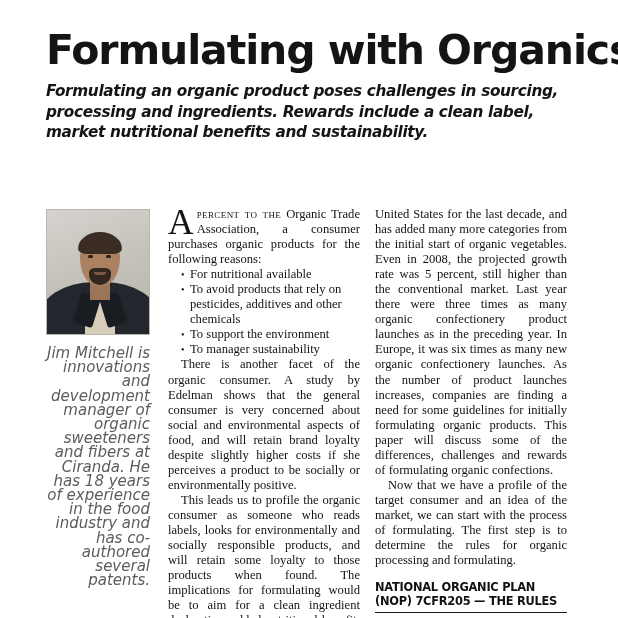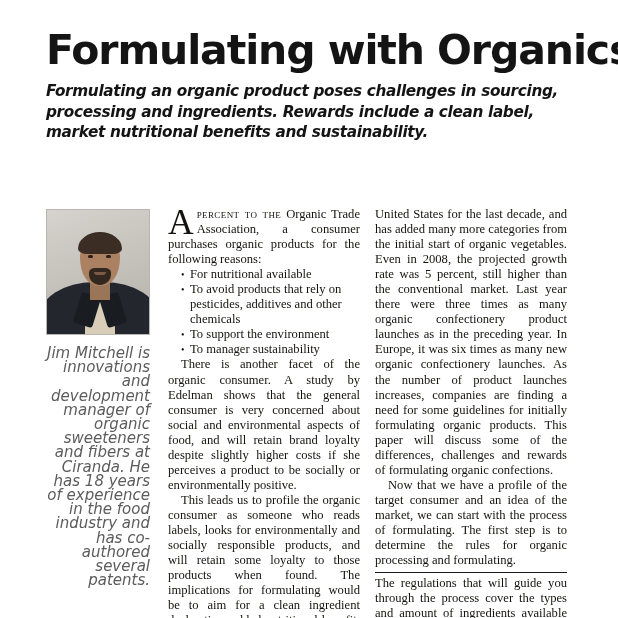--- a/index.html
+++ b/index.html
@@ -318,18 +318,19 @@
     </ul>
 
     <p>There is  another facet of the organic consumer. A study by Edelman shows that the general consumer is very concerned about social and environmental aspects of food, and will retain brand loyalty despite slightly higher costs if she perceives a product to be socially or environmentally positive.</p>
     <p>This leads us to profile the organic consumer as someone who reads labels, looks for environmentally and socially responsible products, and will retain some loyalty to those products when found. The implications for formulating would be to aim for a clean ingredient declaration, added nutritional benefit, and environmentally and socially benefiﬁcial ingredients.</p>
   </div>
 
   <div class="col col-right">
     <p class="no-indent">United States for the last decade, and has added many more categories from the initial start of organic vegetables. Even in 2008, the projected growth rate was 5 percent, still higher than the conventional market. Last year there were three times as many organic confectionery product launches as in the preceding year. In Europe, it was six times as many new organic confectionery launches. As the number of product launches increases, companies are finding a need for some guidelines for initially formulating organic products. This paper will discuss some of the differences, challenges and rewards of formulating organic confections.</p>
     <p>Now that we have a profile of the target consumer and an idea of the market, we can start with the process of formulating. The first step is to determine the rules for organic processing and formulating.</p>
 
+    <h2 class="section-head">NATIONAL ORGANIC PLAN (NOP) 7CFR205 — THE RULES</h2>
     <hr class="head-rule">
 
     <p class="no-indent">The regulations that will guide you through the process cover the types and amount of ingredients available for use, the types of processing allowed and any production process issues that might conflict with organic certification.</p>
   </div>
 
 </div>
 
 </body></html>

